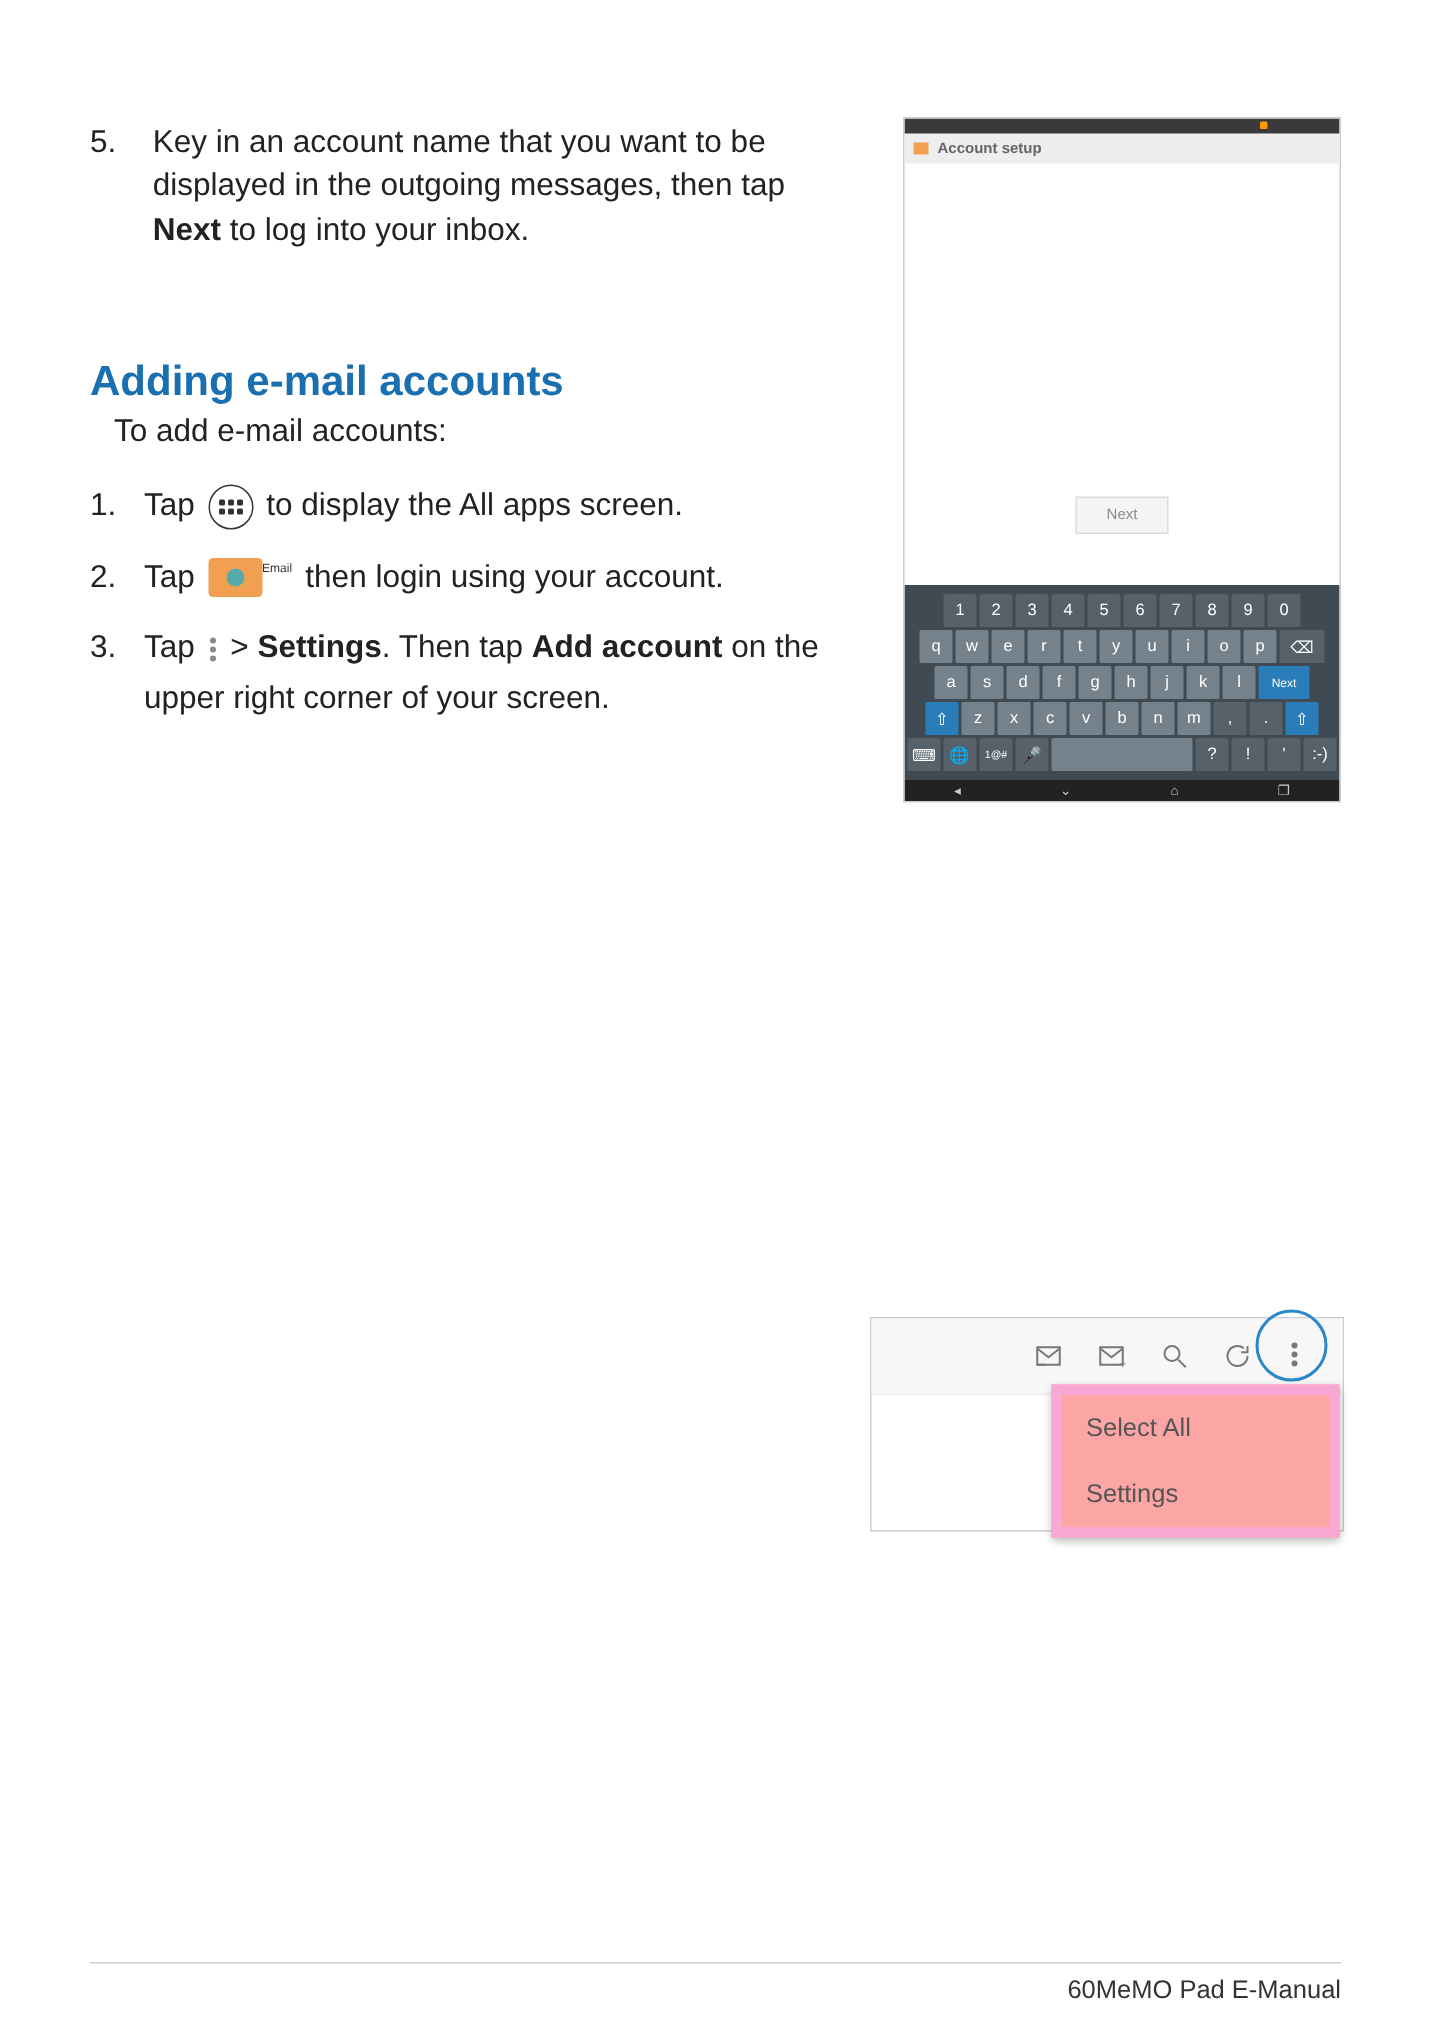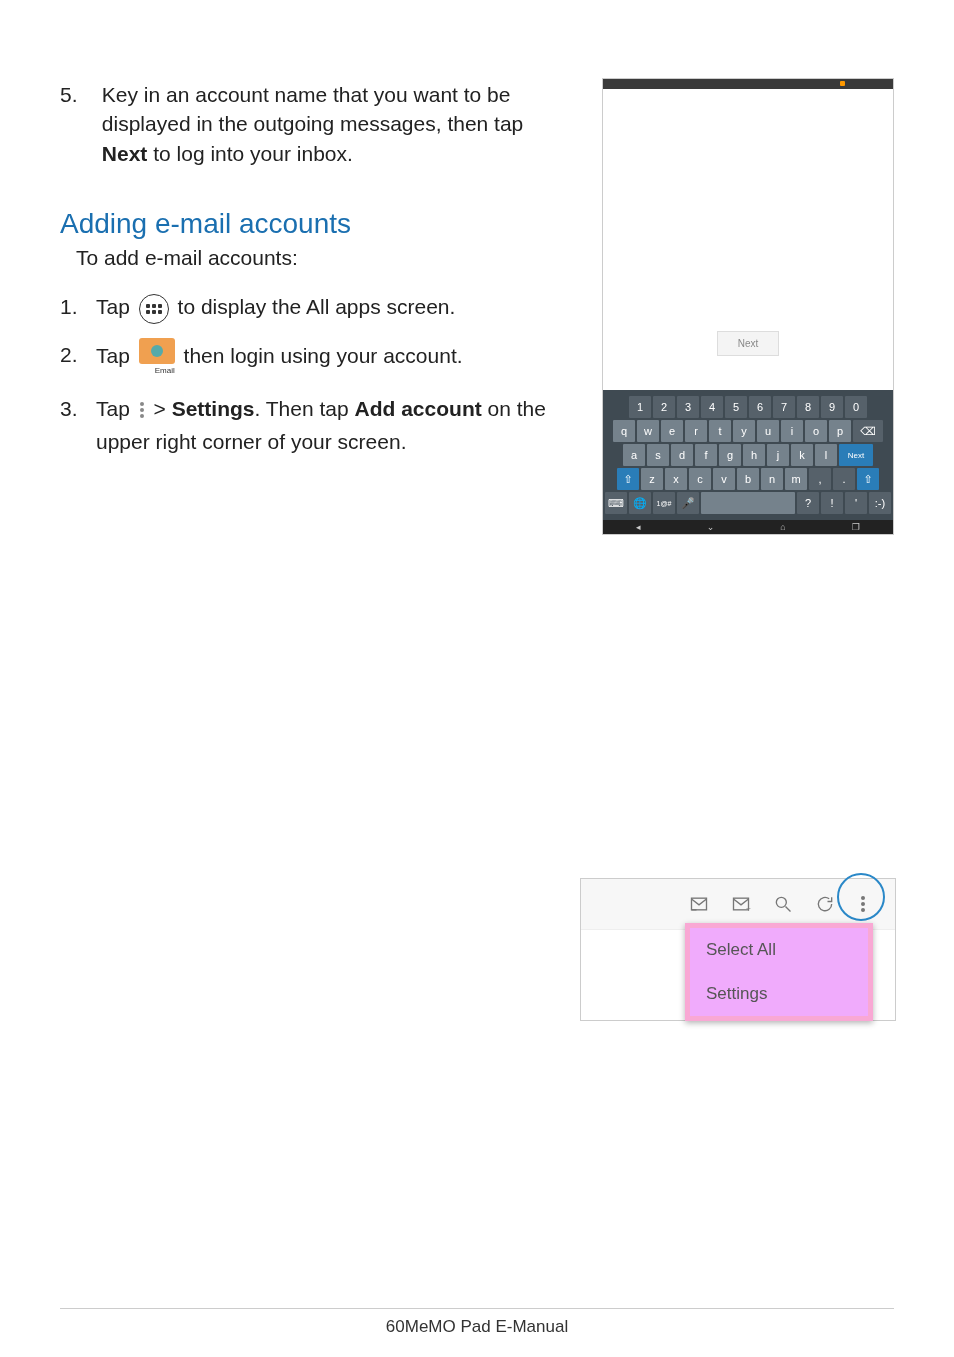--- a/index.html
+++ b/index.html
@@ -1,30 +1,30 @@
 <!DOCTYPE html>
 <html><head>
 <meta charset="utf-8">
 <style>
   html,body{margin:0;padding:0;background:#fff;font-family:"Segoe UI",Arial,sans-serif;color:#222}
   .page{width:954px;height:1357px;position:relative;box-sizing:border-box;padding:80px 32px 40px 60px}
   .instr{font-size:21px;line-height:1.4;width:500px}
   .instr .num{display:inline-block;width:36px;vertical-align:top}
   .instr .body{display:inline-block;width:450px;vertical-align:top}
   .bold{font-weight:700}
-  .section-h{color:#1a6fb0;font-size:28px;font-weight:400;margin-top:40px;margin-bottom:6px}
+  .section-h{color:#1a6fb0;font-size:28px;font-weight:700;margin-top:70px;margin-bottom:6px}
   .section-sub{font-size:21px;margin:0 0 20px 16px}
   ol.steps{list-style:none;padding:0;margin:0;width:500px}
   ol.steps li{font-size:21px;line-height:1.6;margin-bottom:14px;display:flex;align-items:flex-start}
   ol.steps li .n{width:36px;flex:0 0 36px}
   ol.steps li .t{flex:1}
   .icon-circle{display:inline-flex;align-items:center;justify-content:center;width:28px;height:28px;border:1.5px solid #333;border-radius:50%;vertical-align:middle;margin:0 3px}
   .dots6{display:grid;grid-template-columns:repeat(3,4px);grid-auto-rows:4px;gap:2px}
   .dots6 span{width:4px;height:4px;background:#333;border-radius:1px}
-  .email-ico{display:inline-flex;flex-direction:column;align-items:flex-end;vertical-align:middle;margin:0 3px}
+  .email-ico{display:inline-flex;flex-direction:row;align-items:flex-start;vertical-align:middle;margin:0 3px}
   .email-ico .box{width:36px;height:26px;background:#f0a050;border-radius:3px;display:flex;align-items:center;justify-content:center}
   .email-ico .at{width:12px;height:12px;background:#5aa;border-radius:50%}
   .email-ico .lbl{font-size:8px;color:#333;margin-top:1px}
   .vdots{display:inline-flex;flex-direction:column;gap:2px;vertical-align:middle;margin:0 4px}
   .vdots span{width:4px;height:4px;border-radius:50%;background:#888}
 
   
   .shot1{position:absolute;right:60px;top:78px;width:290px;height:455px;border:1px solid #ccc;background:#fff;font-size:10px;color:#666;overflow:hidden}
   .shot1 .status{height:10px;background:#3a3a3a;position:relative}
   .shot1 .status .dot{position:absolute;right:48px;top:2px;width:5px;height:5px;background:#f90;border-radius:1px}
@@ -45,26 +45,26 @@
   .kbd .key.sp{flex:1;min-width:70px}
   .kbd .key.bsp{min-width:30px}
   .kbd .key.done{min-width:34px;font-size:8px}
   .navbar{position:absolute;left:0;right:0;bottom:0;height:14px;background:#222;display:flex;justify-content:space-around;align-items:center}
   .navbar span{color:#ccc;font-size:9px}
 
   
   .shot2{position:absolute;right:58px;top:878px;width:314px;border:1px solid #ccc;background:#fff}
   .shot2 .top{height:50px;display:flex;align-items:center;justify-content:flex-end;gap:22px;padding:0 18px;background:#f7f7f7;border-bottom:1px solid #eee}
   .shot2 .top svg{width:20px;height:20px;stroke:#777;fill:none;stroke-width:1.6}
-  .shot2 .menu{position:absolute;right:22px;top:44px;width:178px;background:#f0abfc;box-shadow:0 2px 6px rgba(0,0,0,.3);border:5px solid #f9a8d4}
+  .shot2 .menu{position:absolute;right:2px;top:44px;width:178px;background:#fca5a5;box-shadow:0 2px 6px rgba(0,0,0,.3);border:7px solid #f9a8d4}
   .shot2 .menu .item{padding:12px 16px;font-size:17px;color:#555}
   .shot2 .spacer{height:90px}
   .mark{position:absolute;right:10px;top:-6px;width:44px;height:44px;border:2px solid #2a88c8;border-radius:50%}
 
-  .footer{position:absolute;left:60px;right:60px;bottom:20px;border-top:1px solid #ccc;display:flex;justify-content:center;padding-top:8px;font-size:17px;color:#333}
+  .footer{position:absolute;left:60px;right:60px;bottom:20px;border-top:1px solid #ccc;display:flex;justify-content:flex-end;padding-top:8px;font-size:17px;color:#333}
 </style>
 </head>
 <body>
 
 <div class="page">
 
   <div class="instr">
     <span class="num">5.</span>
     <span class="body">
       <span>Key in an account name that you want to be displayed in the outgoing messages, then tap </span>
@@ -118,20 +118,24 @@
           </span>
         <span> &gt; </span><span class="bold">Settings</span><span>. Then tap </span><span class="bold">Add account</span><span> on the upper right corner of your screen.</span>
       </span>
     </li>
   </ol>
 
   <div class="shot1">
     <div class="status">
         <span class="dot"></span>
       </div>
+    <div class="hdr">
+      <span class="eic"></span>
+      <span class="ttl">Account setup</span>
+    </div>
     <div class="next"><span class="btn">Next</span></div>
 
     <div class="kbd">
       <div class="row">
         <div class="key dk">1</div>
         <div class="key dk">2</div>
         <div class="key dk">3</div>
         <div class="key dk">4</div>
         <div class="key dk">5</div>
         <div class="key dk">6</div>

